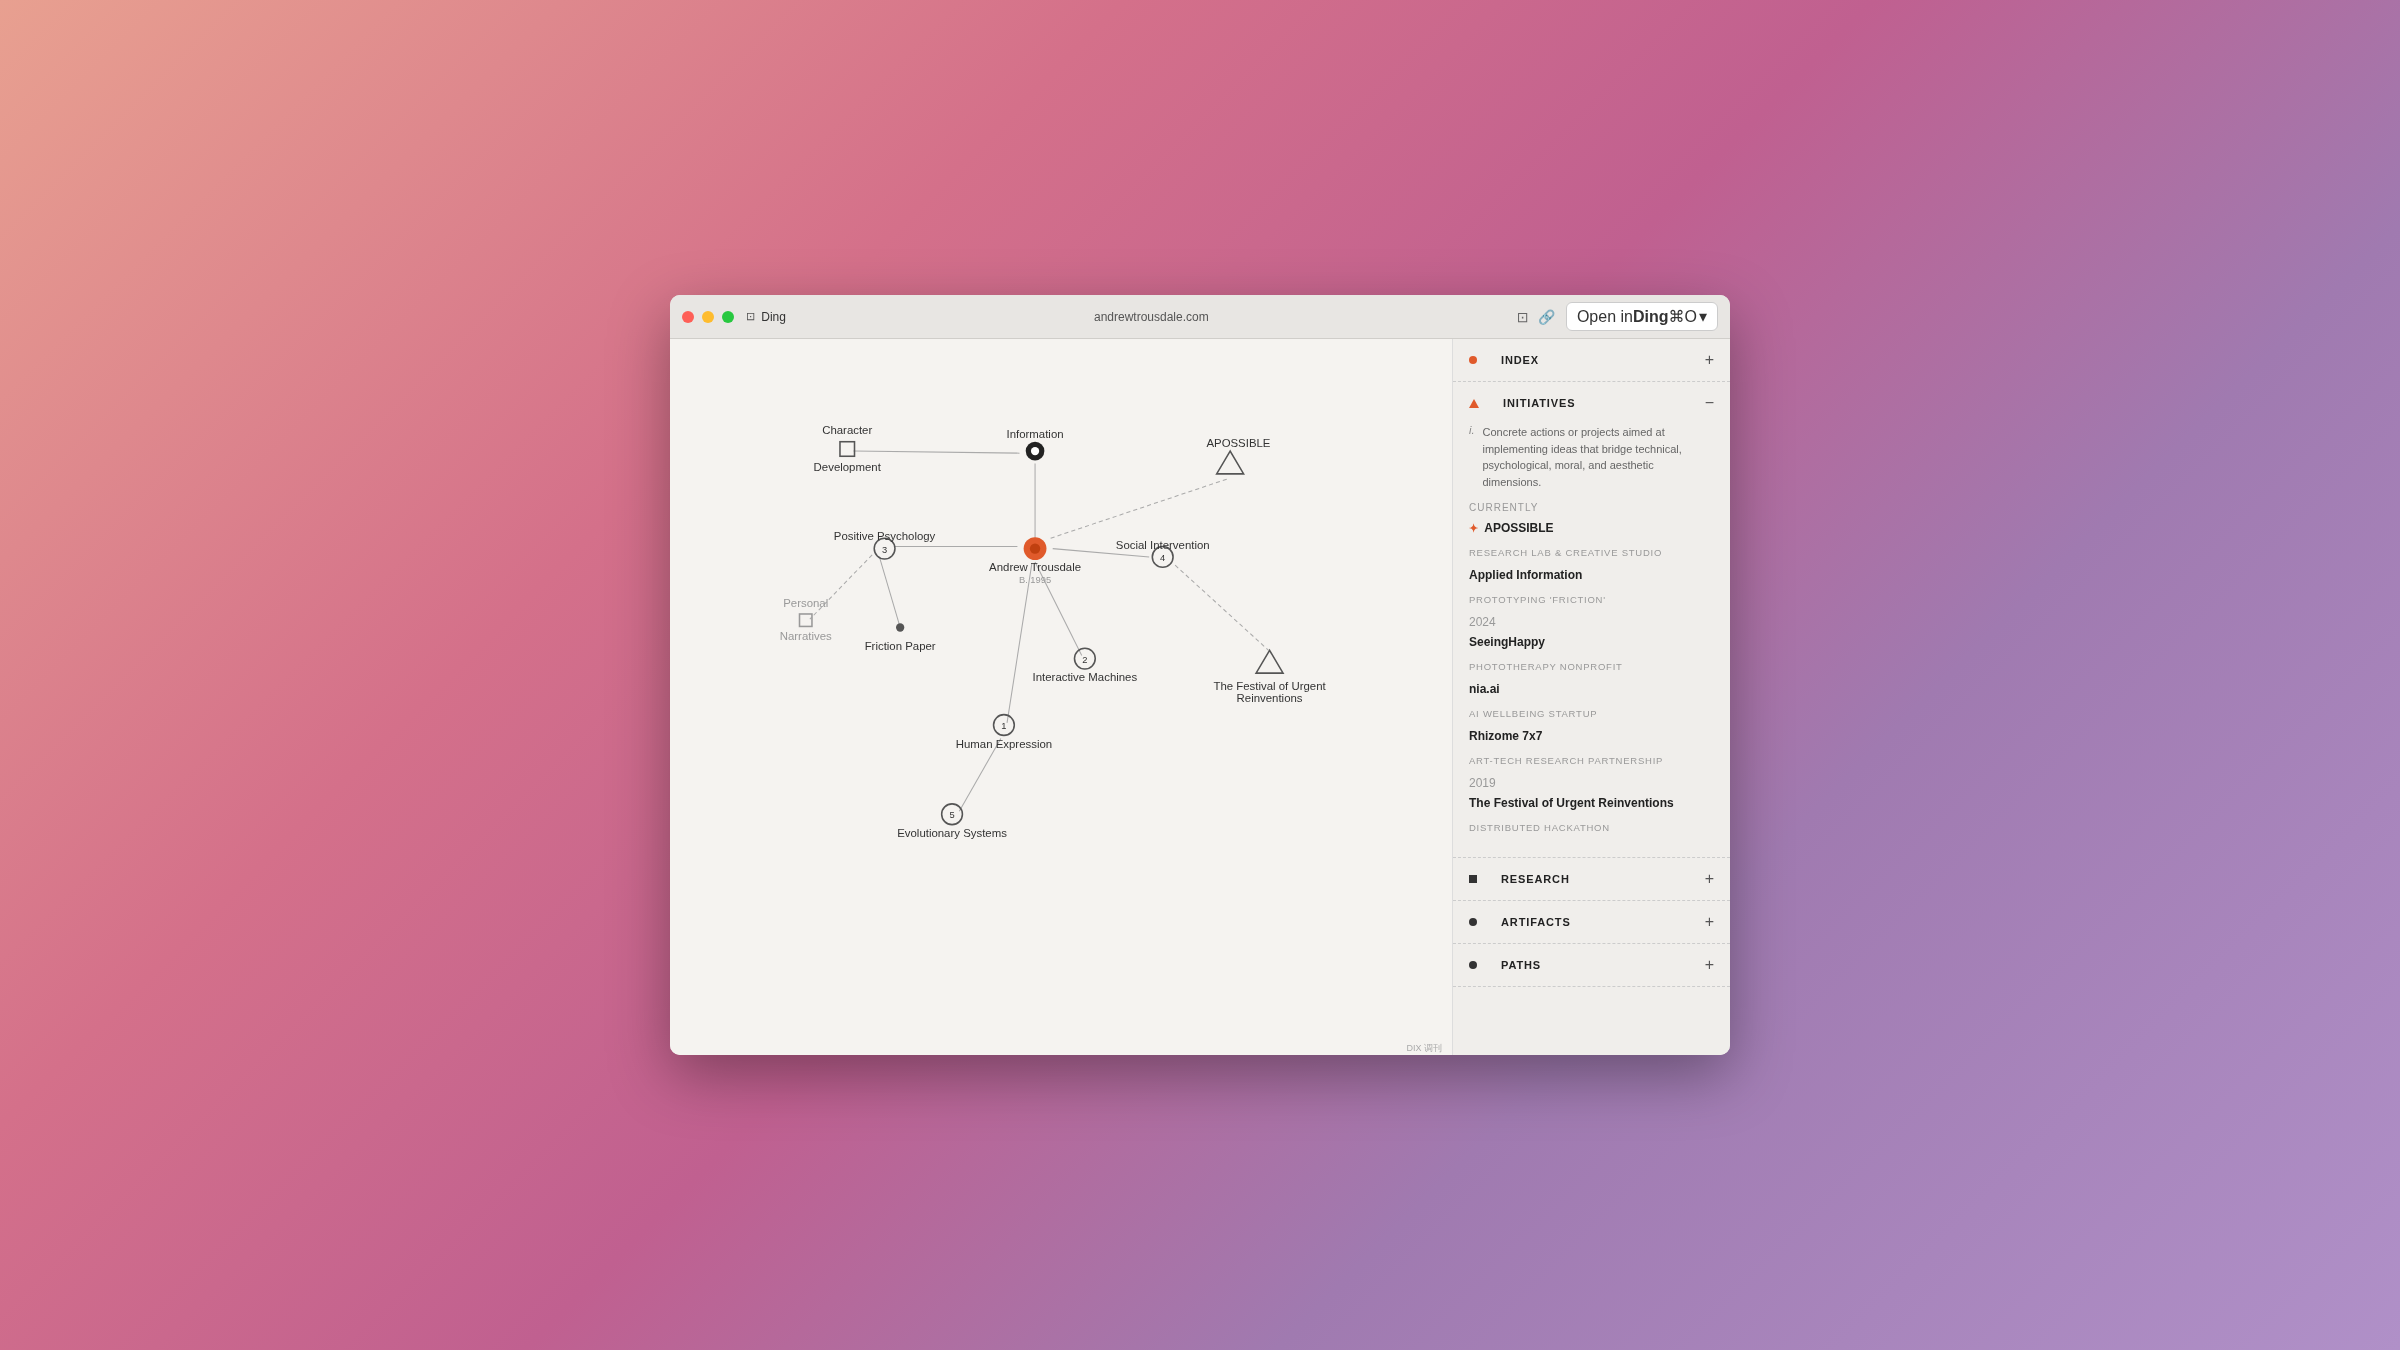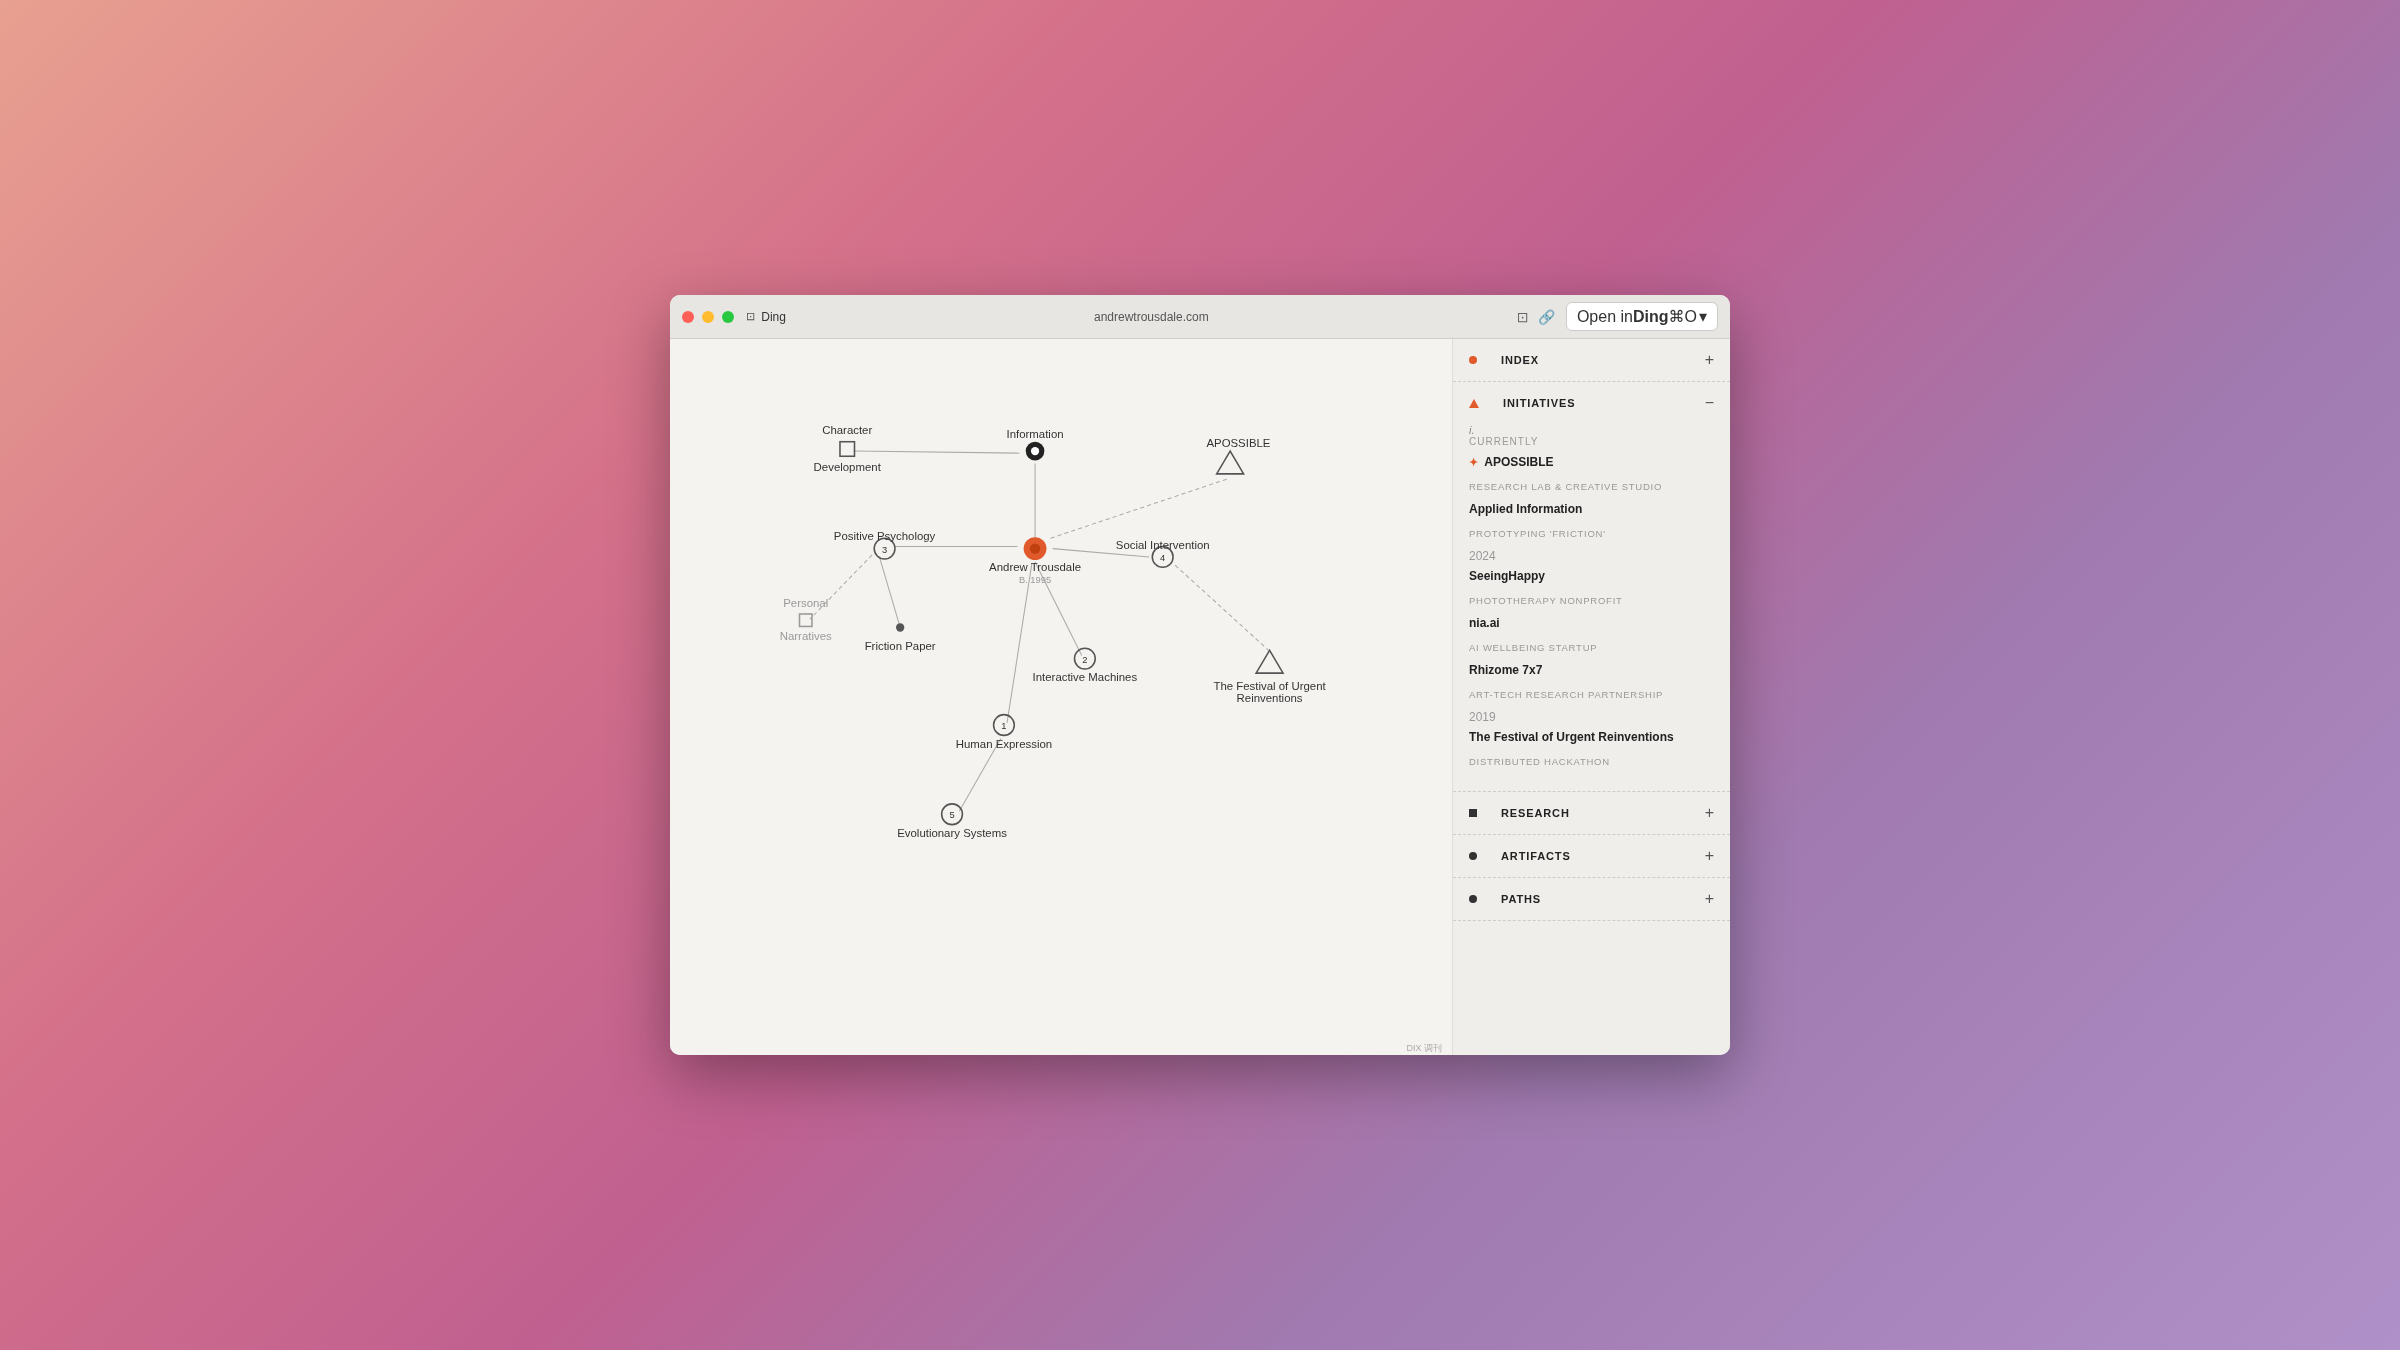--- a/index.html
+++ b/index.html
@@ -358,20 +358,21 @@
         <div class="sidebar-header">
           <div class="sidebar-header-left">
             <div class="triangle-indicator"></div>
             <span class="sidebar-header-label">INITIATIVES</span>
           </div>
           <span class="sidebar-toggle">−</span>
         </div>
         <div class="sidebar-body">
           <div class="sidebar-desc-row">
             <span class="sidebar-desc-i">i.</span>
+            <p class="sidebar-description">Concrete actions or projects aimed at implementing ideas that bridge technical, psychological, moral, and aesthetic dimensions.</p>
           </div>
           <span class="currently-label">CURRENTLY</span>
 
           <div class="initiative-item">
             <div class="initiative-name">
               <span class="star">✦</span>
               <span>APOSSIBLE</span>
             </div>
             <div class="initiative-sub">RESEARCH LAB &amp; CREATIVE STUDIO</div>
           </div>

